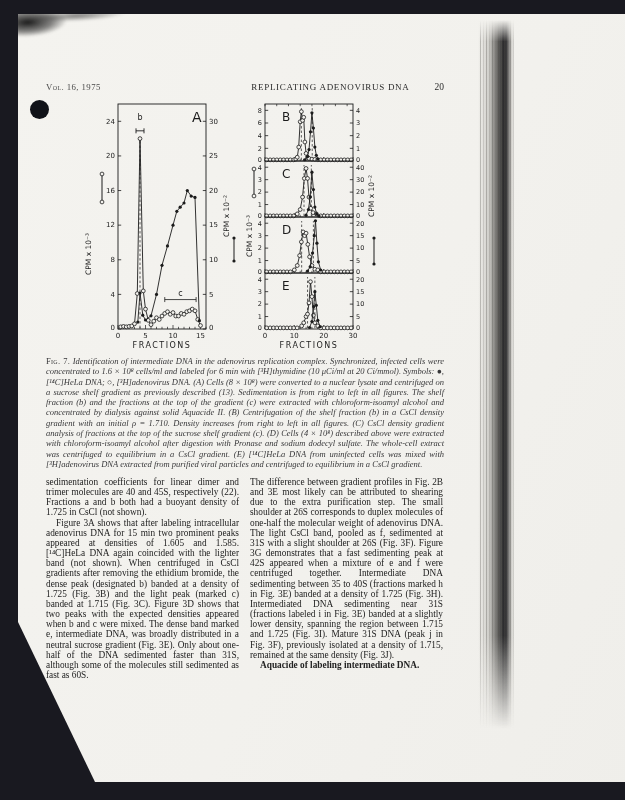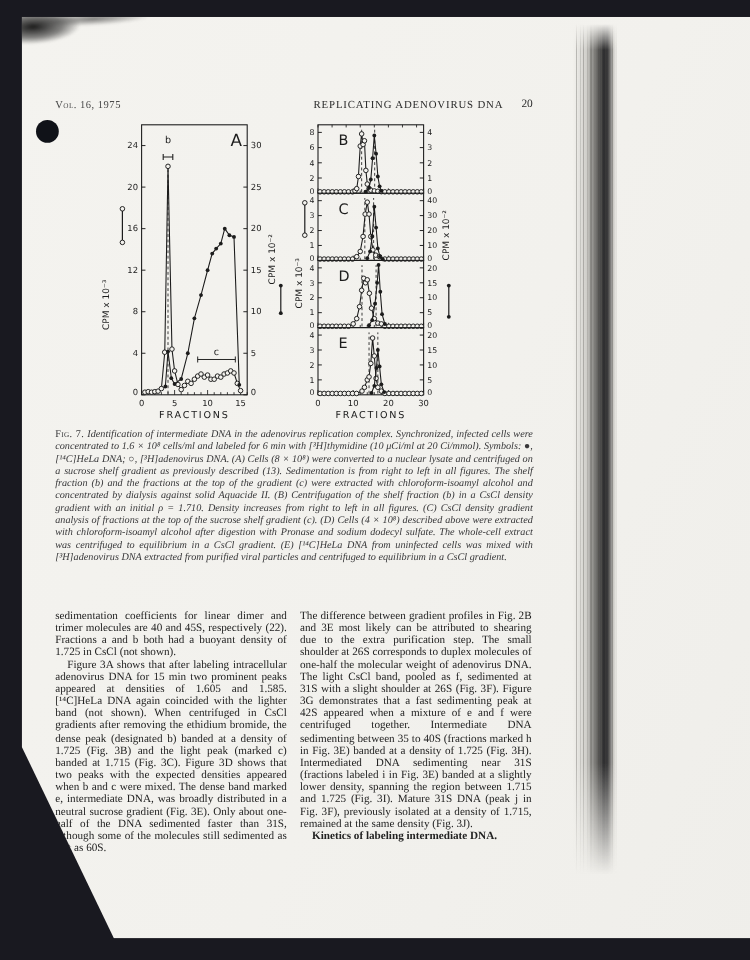--- a/index.html
+++ b/index.html
@@ -42,36 +42,35 @@
     background:
       repeating-linear-gradient(90deg, rgba(0,0,0,0) 0 2px, rgba(90,88,84,.25) 2px 3px),
       linear-gradient(90deg, rgba(0,0,0,0) 0%, rgba(140,138,132,.40) 45%, rgba(85,83,79,.65) 75%, rgba(160,158,152,.45) 100%);
   }
   .content{position:absolute;left:28px;top:0;width:400px;color:#1f1f1f;}
   .hdr{
     position:absolute;left:0;top:68px;width:398px;
     display:flex;justify-content:space-between;align-items:baseline;
   }
   .journal-line{font-size:8.8px;font-variant:small-caps;letter-spacing:.4px;color:#4a4a4a;}
-  .hdr-right{display:flex;align-items:flex-end;gap:15px;}
+  .hdr-right{display:flex;align-items:flex-end;gap:25px;}
   .running-title{font-size:9px;letter-spacing:.7px;color:#2b2b2b;}
   .page-number{font-size:9.5px;color:#2b2b2b;}
   .figure-wrap{position:absolute;left:36px;top:82px;}
   .caption{
     position:absolute;left:0;top:342px;width:398px;
     font-size:8.5px;line-height:10.3px;font-style:italic;color:#38383a;
     text-align:justify;
   }
   .caption .lead{font-style:normal;font-variant:small-caps;letter-spacing:.3px;}
   .cols{
     position:absolute;left:0;top:463px;width:398px;
     display:flex;gap:11px;
     font-size:9.3px;line-height:10.15px;color:#222;
     text-align:justify;
-    margin-top:32px;
   }
   .col{width:193px;}
   .col p{margin:0;}
   .col p.indent{text-indent:10px;}
   .kinetics{font-weight:bold;text-indent:10px;}
   svg text{fill:#1c1c1c;}
 </style>
 </head>
 <body>
 
@@ -572,17 +571,17 @@
       <span>Identification of intermediate DNA in the adenovirus replication complex. Synchronized, infected cells were concentrated to 1.6 × 10⁸ cells/ml and labeled for 6 min with [³H]thymidine (10 μCi/ml at 20 Ci/mmol). Symbols: ●, [¹⁴C]HeLa DNA; ○, [³H]adenovirus DNA. (A) Cells (8 × 10⁸) were converted to a nuclear lysate and centrifuged on a sucrose shelf gradient as previously described (13). Sedimentation is from right to left in all figures. The shelf fraction (b) and the fractions at the top of the gradient (c) were extracted with chloroform-isoamyl alcohol and concentrated by dialysis against solid Aquacide II. (B) Centrifugation of the shelf fraction (b) in a CsCl density gradient with an initial ρ = 1.710. Density increases from right to left in all figures. (C) CsCl density gradient analysis of fractions at the top of the sucrose shelf gradient (c). (D) Cells (4 × 10⁸) described above were extracted with chloroform-isoamyl alcohol after digestion with Pronase and sodium dodecyl sulfate. The whole-cell extract was centrifuged to equilibrium in a CsCl gradient. (E) [¹⁴C]HeLa DNA from uninfected cells was mixed with [³H]adenovirus DNA extracted from purified viral particles and centrifuged to equilibrium in a CsCl gradient.</span>
     </div>
 
     <div class="cols">
       <div class="col">
         <p>sedimentation coefficients for linear dimer and trimer molecules are 40 and 45S, respectively (22). Fractions a and b both had a buoyant density of 1.725 in CsCl (not shown).</p>
         <p class="indent">Figure 3A shows that after labeling intracellular adenovirus DNA for 15 min two prominent peaks appeared at densities of 1.605 and 1.585. [¹⁴C]HeLa DNA again coincided with the lighter band (not shown). When centrifuged in CsCl gradients after removing the ethidium bromide, the dense peak (designated b) banded at a density of 1.725 (Fig. 3B) and the light peak (marked c) banded at 1.715 (Fig. 3C). Figure 3D shows that two peaks with the expected densities appeared when b and c were mixed. The dense band marked e, intermediate DNA, was broadly distributed in a neutral sucrose gradient (Fig. 3E). Only about one-half of the DNA sedimented faster than 31S, although some of the molecules still sedimented as fast as 60S.</p>
       </div>
       <div class="col">
         <p>The difference between gradient profiles in Fig. 2B and 3E most likely can be attributed to shearing due to the extra purification step. The small shoulder at 26S corresponds to duplex molecules of one-half the molecular weight of adenovirus DNA. The light CsCl band, pooled as f, sedimented at 31S with a slight shoulder at 26S (Fig. 3F). Figure 3G demonstrates that a fast sedimenting peak at 42S appeared when a mixture of e and f were centrifuged together. Intermediate DNA sedimenting between 35 to 40S (fractions marked h in Fig. 3E) banded at a density of 1.725 (Fig. 3H). Intermediated DNA sedimenting near 31S (fractions labeled i in Fig. 3E) banded at a slightly lower density, spanning the region between 1.715 and 1.725 (Fig. 3I). Mature 31S DNA (peak j in Fig. 3F), previously isolated at a density of 1.715, remained at the same density (Fig. 3J).</p>
-        <p class="kinetics">Kinetics of labeling intermediate DNA.</p>
+        <p class="kinetics">Aquacide of labeling intermediate DNA.</p>
       </div>
     </div>
   </div>
 </div>
 
 </body></html>

